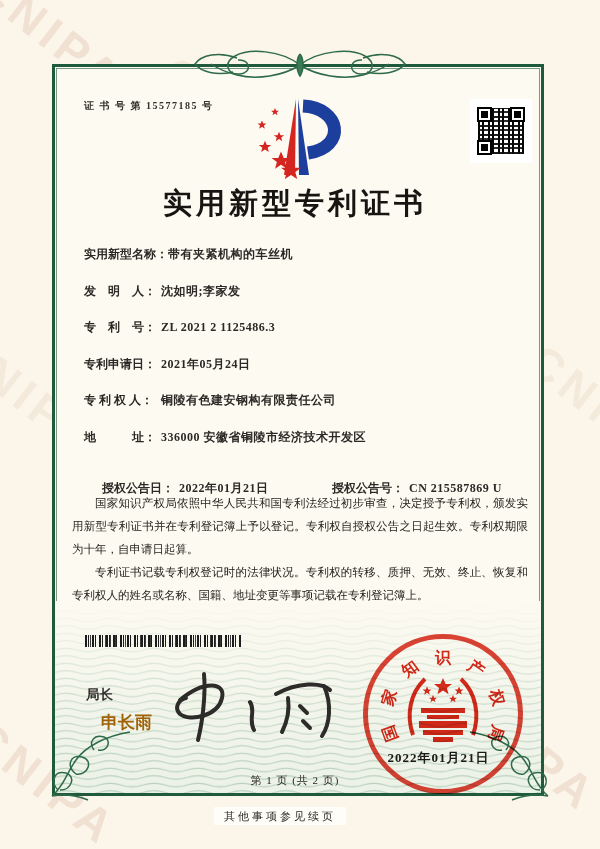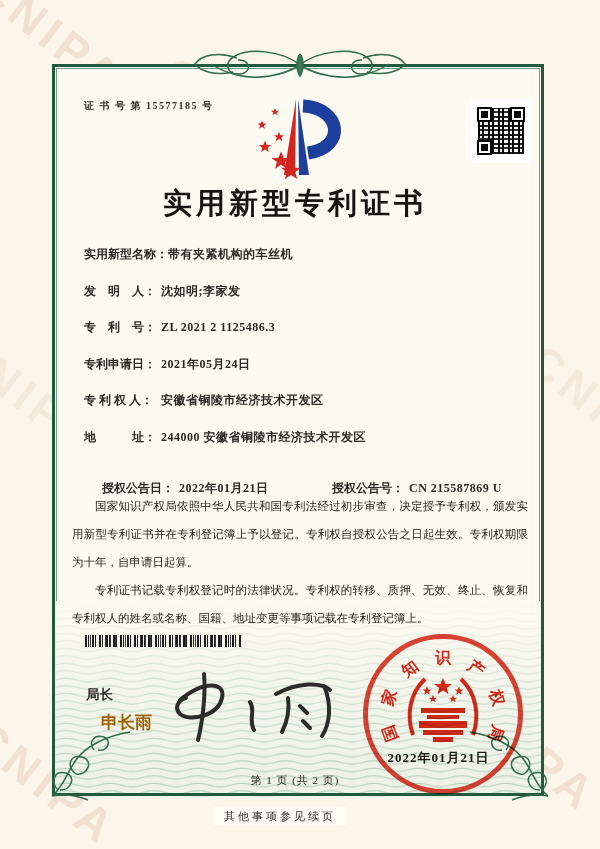--- a/index.html
+++ b/index.html
@@ -33,21 +33,21 @@
   .qf.tl{left:-1px;top:-1px}.qf.tr{right:-1px;top:-1px}.qf.bl{left:-1px;bottom:-1px}
   .title{position:absolute;left:52px;width:486px;top:184px;text-align:center;font-size:29px;
          font-weight:bold;letter-spacing:4px;color:#171512;z-index:3;}
   
   .fields{position:absolute;left:84px;top:246px;font-size:12px;font-weight:bold;color:#2b2926;z-index:3;}
   .frow{height:17px;margin-bottom:19.5px;white-space:pre;}
   .flabel{display:inline-block;min-width:77px;white-space:pre;}
   .fvalue{letter-spacing:.5px;}
   .fvalue.w{display:inline-block;width:153px;}
   
-  .paras{position:absolute;left:72px;top:492px;width:456px;font-size:11.5px;line-height:28px;
+  .paras{position:absolute;left:72px;top:492px;width:456px;font-size:11.5px;line-height:23px;
          text-align:justify;color:#26231f;z-index:3;}
   .paras p{margin:0;text-indent:2em;}
   
   .barcode{position:absolute;left:85px;top:635px;width:156px;height:12px;z-index:3;
       background:
         repeating-linear-gradient(90deg,#1c1c1c 0 2px,transparent 2px 3px,#1c1c1c 3px 4px,transparent 4px 7px),
         repeating-linear-gradient(90deg,#3c3c3c 0 1px,transparent 1px 5px);}
   
   .sig-title{position:absolute;left:86px;top:686px;font-family:"Liberation Sans",sans-serif;
              font-size:13.5px;font-weight:bold;color:#2e2c28;z-index:3;}
@@ -164,22 +164,22 @@
     </div>
   </div>
 
   <div class="title">实用新型专利证书</div>
 
   <div class="fields">
     <div class="frow"><span class="flabel">实用新型名称：</span><span class="fvalue">带有夹紧机构的车丝机</span></div>
     <div class="frow"><span class="flabel">发　明　人：</span><span class="fvalue">沈如明;李家发</span></div>
     <div class="frow"><span class="flabel">专　利　号：</span><span class="fvalue">ZL 2021 2 1125486.3</span></div>
     <div class="frow"><span class="flabel">专利申请日：</span><span class="fvalue">2021年05月24日</span></div>
-    <div class="frow"><span class="flabel">专 利 权 人：</span><span class="fvalue">安徽省铜陵市经济技术开发区</span></div>
-    <div class="frow"><span class="flabel">地　　　址：</span><span class="fvalue">244000 安徽省铜陵市经济技术开发区</span></div>
+    <div class="frow"><span class="flabel">专 利 权 人：</span><span class="fvalue">铜陵有色建安钢构有限责任公司</span></div>
+    <div class="frow"><span class="flabel">地　　　址：</span><span class="fvalue">336000 安徽省铜陵市经济技术开发区</span></div>
     <div class="frow">
       <span class="flabel">授权公告日：</span><span class="fvalue w">2022年01月21日</span><span class="flabel">授权公告号：</span><span class="fvalue">CN 215587869 U</span>
     </div>
   </div>
 
   <div class="paras">
     <p>国家知识产权局依照中华人民共和国专利法经过初步审查，决定授予专利权，颁发实用新型专利证书并在专利登记簿上予以登记。专利权自授权公告之日起生效。专利权期限为十年，自申请日起算。</p>
     <p>专利证书记载专利权登记时的法律状况。专利权的转移、质押、无效、终止、恢复和专利权人的姓名或名称、国籍、地址变更等事项记载在专利登记簿上。</p>
   </div>
 

